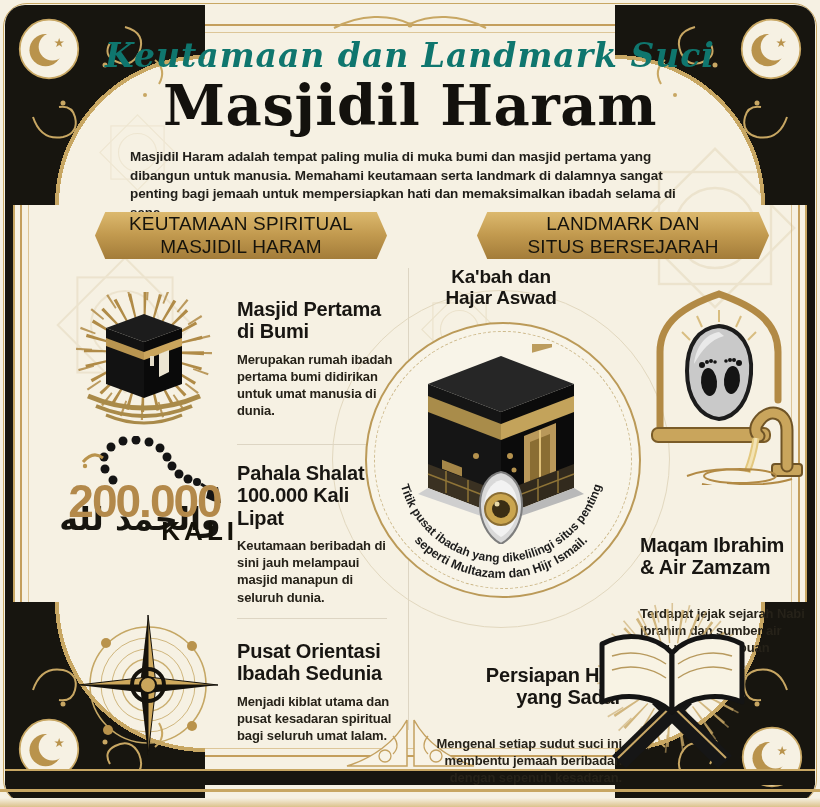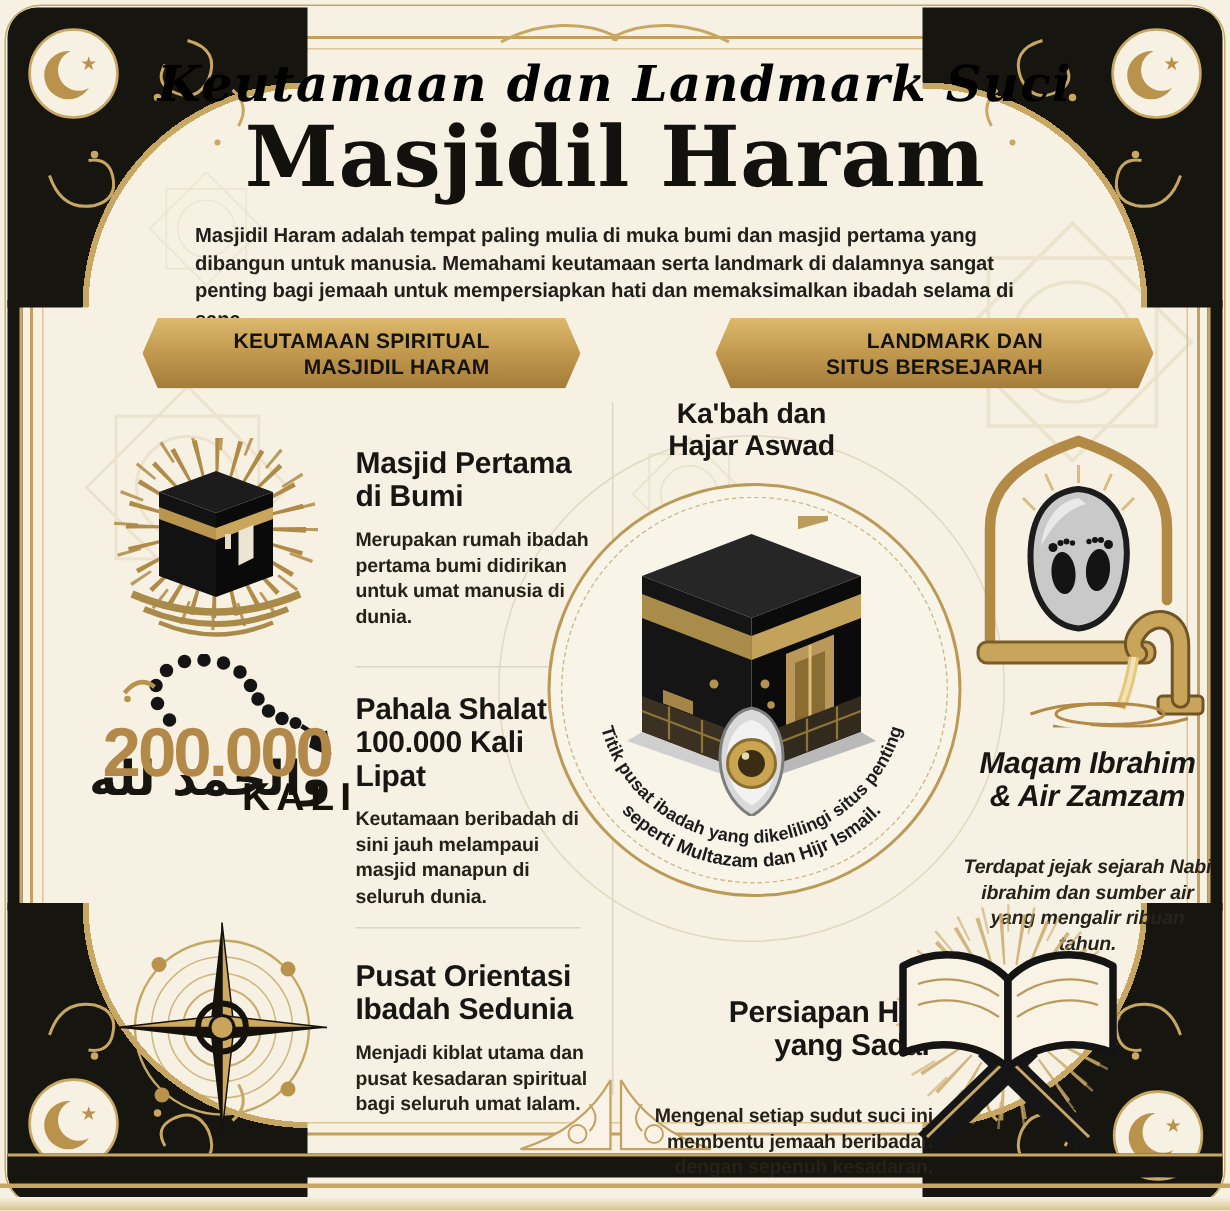--- a/index.html
+++ b/index.html
@@ -30,28 +30,28 @@
   .corner.br .crescent-badge{bottom:14px;right:12px;}
   .edge{position:absolute;background:#17150f;z-index:2;}
   .edge.left{left:5px;top:200px;bottom:200px;width:8px;border-right:2px solid #c8a763;}
   .edge.right{right:5px;top:200px;bottom:200px;width:8px;border-left:2px solid #c8a763;}
   .bottom-bar{position:absolute;left:5px;right:5px;top:769px;height:14px;background:#17150f;border-top:2px solid #c8a763;z-index:4;}
   .bottom-goldline{position:absolute;left:0;right:0;top:789px;height:3px;background:#c8a763;z-index:4;}
   .bottom-fade{position:absolute;left:0;right:0;bottom:0;height:9px;background:linear-gradient(180deg,#f6f1e3,#dcc28c);z-index:4;}
   .pattern{position:absolute;z-index:0;}
   
   .subtitle{left:0;right:0;top:36px;text-align:center;font-family:"DejaVu Serif",serif;
-            font-style:italic;font-weight:bold;font-size:33px;letter-spacing:1px;color:#000000;z-index:5;}
+            font-style:italic;font-weight:bold;font-size:33px;letter-spacing:1px;color:#0f766e;z-index:5;}
   .main-title{left:0;right:0;top:72px;text-align:center;font-family:"DejaVu Serif",serif;
             font-weight:bold;font-size:56px;letter-spacing:.5px;color:#13110d;z-index:5;}
   .intro{left:130px;width:560px;top:148px;text-align:left;font-size:13.5px;font-weight:bold;
          line-height:1.38;color:#211f1a;letter-spacing:-.1px;z-index:5;}
   
-  .banner{height:47px;display:flex;align-items:center;justify-content:center;text-align:right;
-          font-weight:bold;font-size:14px;line-height:1.18;letter-spacing:.2px;color:#15130c;
+  .banner{height:47px;display:flex;align-items:center;justify-content:center;text-align:center;
+          font-weight:normal;font-size:19px;line-height:1.18;letter-spacing:.2px;color:#15130c;
           white-space:pre-line;z-index:5;
           background:linear-gradient(180deg,#dcb96e 0%,#c29a4f 48%,#a37c39 100%);
           clip-path:polygon(3.5% 0,96.5% 0,100% 50%,96.5% 100%,3.5% 100%,0 50%);}
   .banner.lft{left:95px;top:212px;width:292px;}
   .banner.rgt{left:477px;top:212px;width:292px;}
   
   .item-title{font-size:20px;font-weight:bold;line-height:1.12;letter-spacing:-.2px;color:#181612;}
   .item-body{font-size:13px;font-weight:bold;line-height:1.32;letter-spacing:-.1px;color:#262219;margin-top:8px;}
   .txt{z-index:5;}
   .pre{white-space:pre-line;}
@@ -386,21 +386,21 @@
     <path d="M155,186 V150 C155,132 138,128 128,140 C122,147 123,153 127,156" stroke="#c9a55c" stroke-width="9" fill="none" stroke-linecap="round"></path>
     <path d="M124,158 C122,172 119,182 115,192" stroke="#e3c87e" stroke-width="7" fill="none"></path>
     <path d="M124,158 C122,172 119,182 115,192" stroke="#f3e3b4" stroke-width="3" fill="none"></path>
     <g stroke="#b28a45" stroke-width="2" fill="none">
       <ellipse cx="108" cy="196" rx="36" ry="7"></ellipse>
       <path d="M55,196 Q82,186 118,191"></path>
       <path d="M160,199 Q135,207 95,203"></path>
       <path d="M70,204 Q95,210 130,206"></path>
     </g>
   </svg>
-  <div class="abs txt pre" style="left:640px;top:480px;width:170px;text-align:center;font-style:italic;">
+  <div class="abs txt pre" style="left:640px;top:516px;width:170px;">
     <div class="item-title">Maqam Ibrahim
 &amp; Air Zamzam</div>
     <div class="item-body">Terdapat jejak sejarah Nabi ibrahim dan sumber air yang mengalir ribuan tahun.</div>
   </div>
 
   <div class="abs txt pre" style="left:432px;top:646px;width:190px;text-align:right;">
     <div class="item-title">Persiapan Hati
 yang Sadar</div>
     <div class="item-body">Mengenal setiap sudut suci ini membentu jemaah beribadah dengan sepenuh kesadaran.</div>
   </div>

